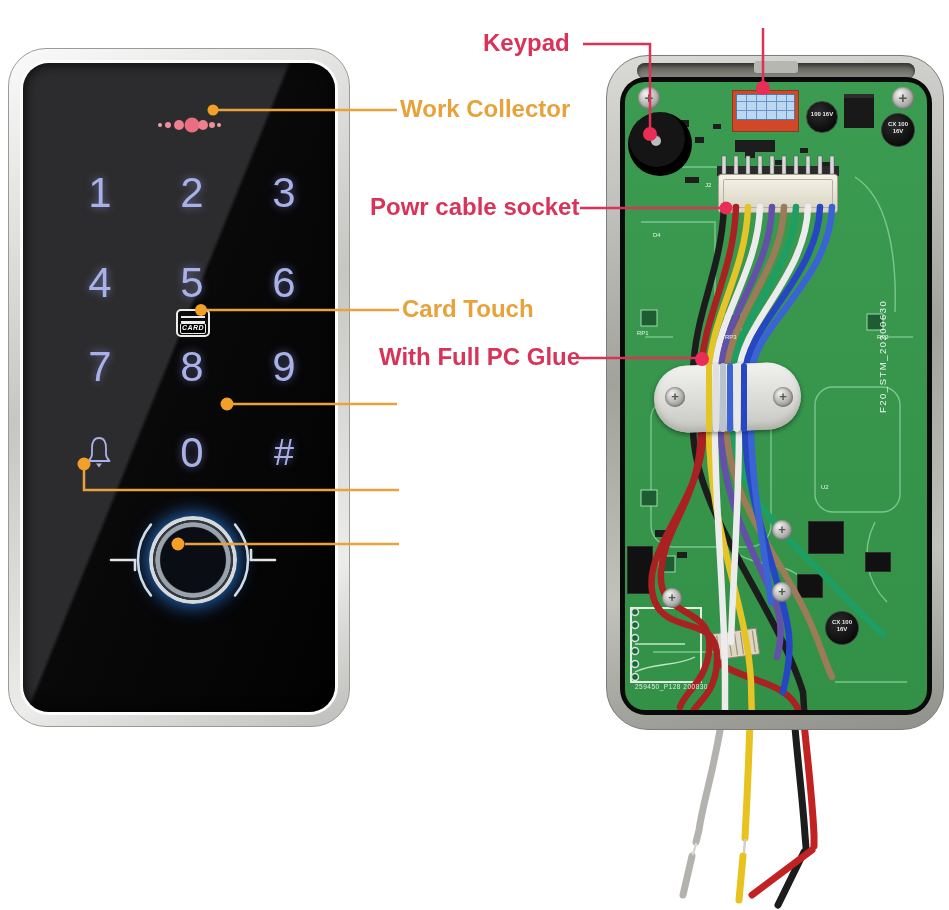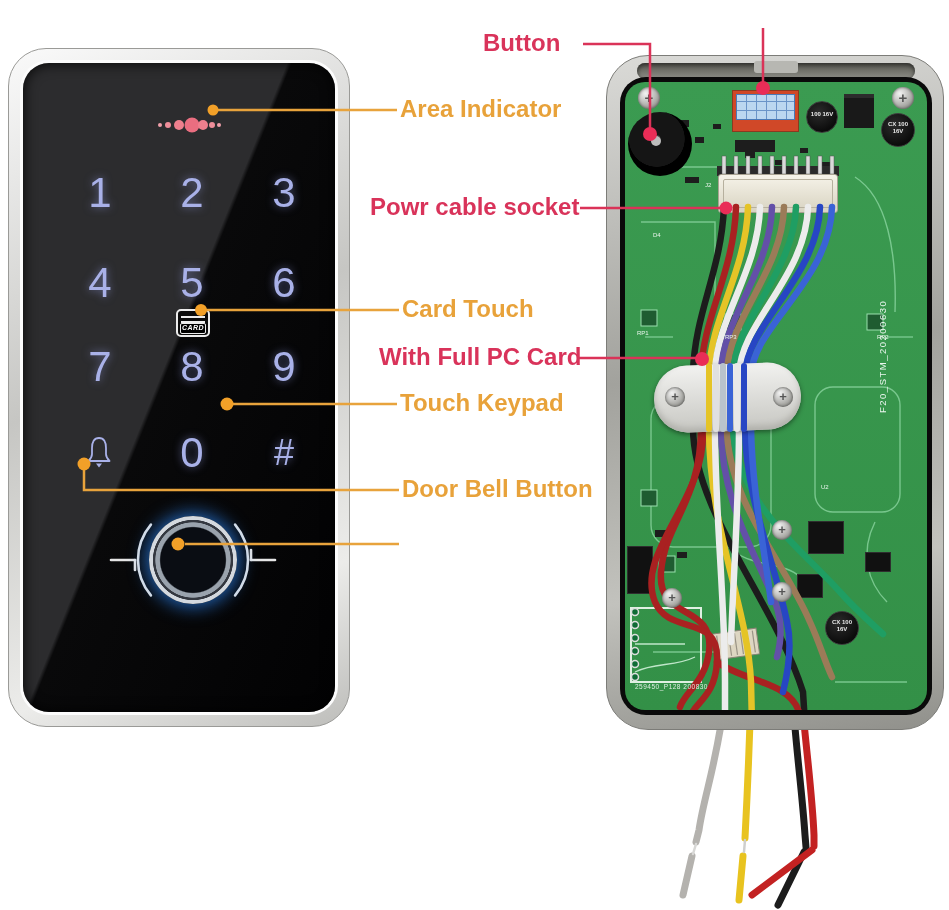--- a/index.html
+++ b/index.html
@@ -329,21 +329,19 @@
       <path d="M578,358 H697"></path>
     </g>
     <g fill="#E92D57">
       <circle cx="650" cy="134" r="7"></circle>
         <circle cx="763" cy="88" r="7"></circle>
       <circle cx="726" cy="208" r="6.5"></circle>
         <circle cx="702" cy="359" r="7"></circle>
     </g>
   </svg>
 
-  <div class="lbl o" style="left:400px;top:96px">Area Indicator</div>
+  <div class="lbl o" style="left:400px;top:96px">Work Collector</div>
   <div class="lbl o" style="left:402px;top:296px">Card Touch</div>
-  <div class="lbl o" style="left:400px;top:390px">Touch Keypad</div>
-  <div class="lbl o" style="left:402px;top:476px">Door Bell Button</div>
-  <div class="lbl c" style="left:483px;top:30px">Button</div>
+  <div class="lbl c" style="left:483px;top:30px">Keypad</div>
   <div class="lbl c" style="left:370px;top:194px">Powr cable socket</div>
-  <div class="lbl c" style="left:379px;top:344px">With Full PC Card</div>
+  <div class="lbl c" style="left:379px;top:344px">With Full PC Glue</div>
 
 </div>
 
 </body></html>

